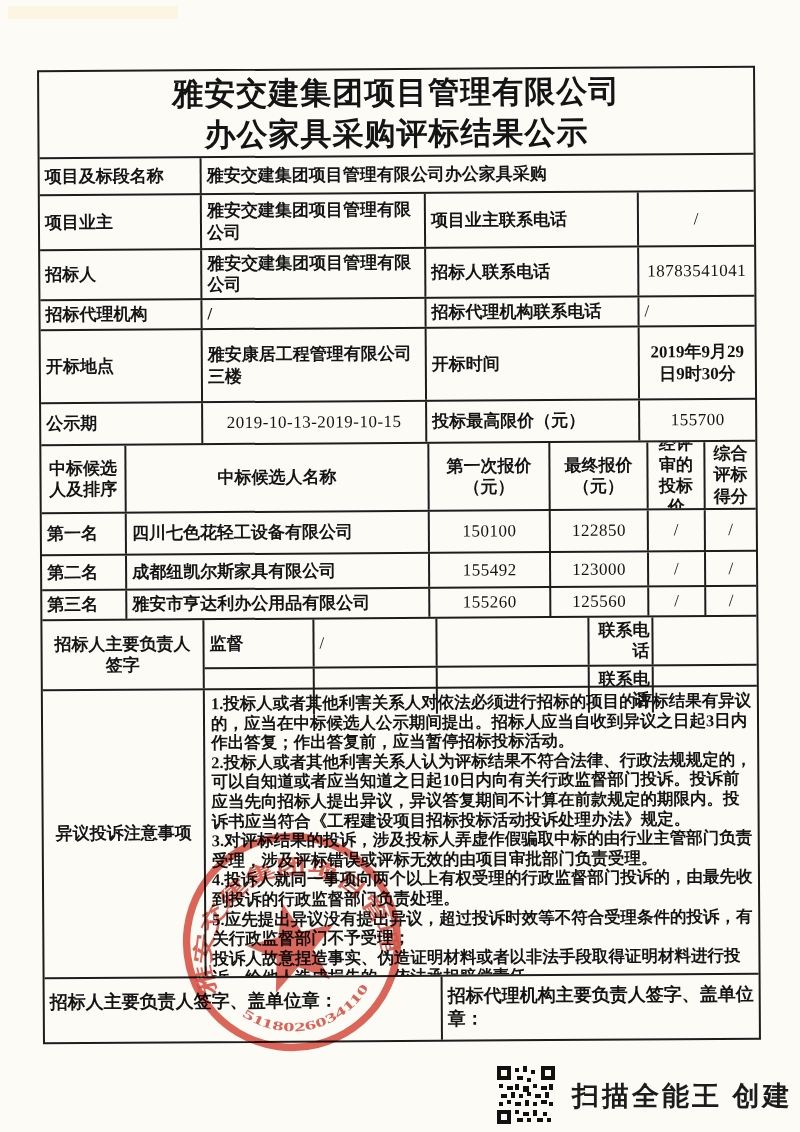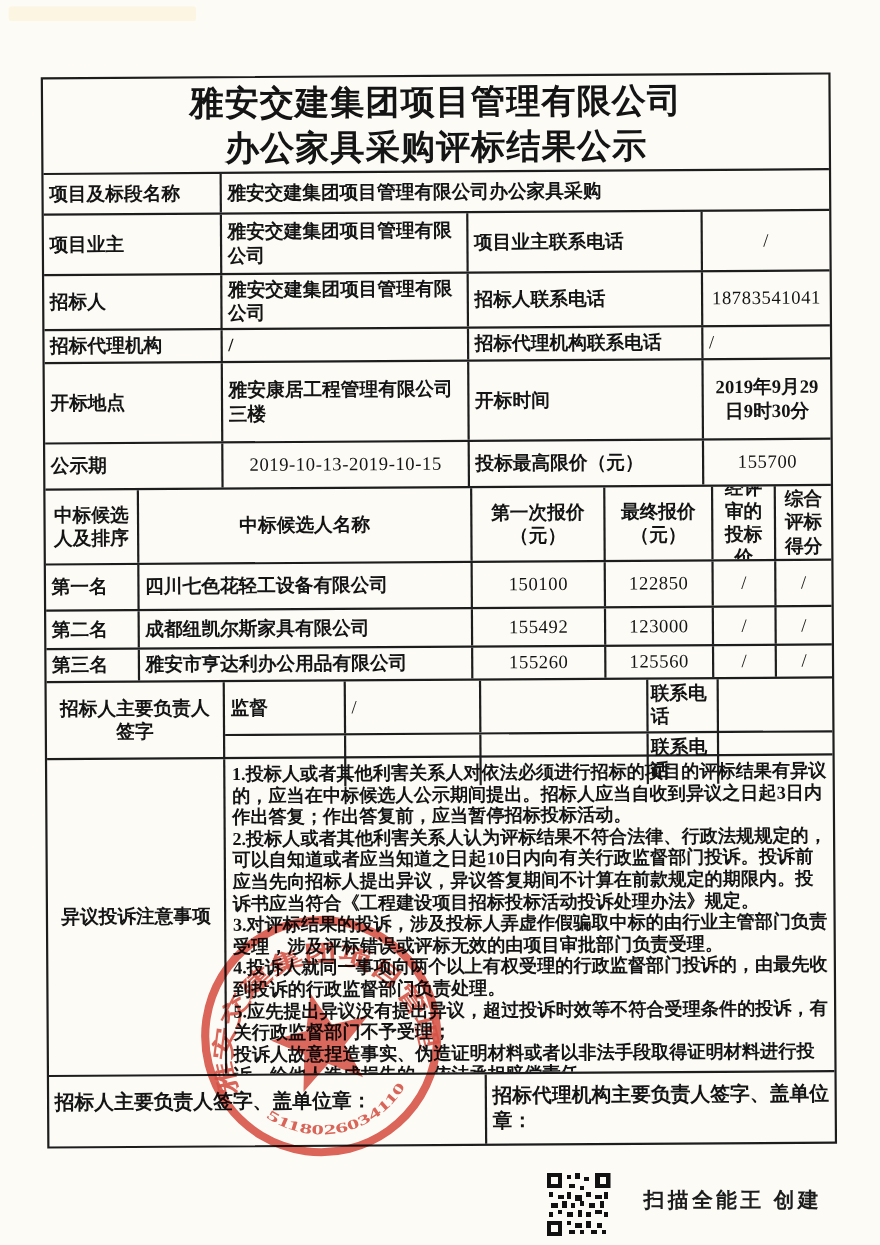--- a/index.html
+++ b/index.html
@@ -52,44 +52,44 @@
   .c-score{flex:1;}
   .title-line{font-size:31px;font-weight:700;line-height:41px;text-align:center;letter-spacing:1px;}
   
   .sup-right{flex:1;display:flex;flex-direction:column;border-left:2px solid #1d1d1d;}
   .sup-row{display:flex;flex:1;box-sizing:border-box;}
   .sup-row + .sup-row{border-top:2px solid #1d1d1d;}
   .sup-row .td:first-child{border-left:none;}
   .s-dept{width:108px;flex:none;}
   .s-slash{width:123px;flex:none;}
   .s-empty{width:152px;flex:none;}
-  .s-phone{width:64px;flex:none;padding:2px 2px;}
+  .s-phone{width:64px;flex:none;padding:2px 2px;text-align:right;}
   .s-last{flex:1;}
   
   .notice-label{justify-content:center;text-align:center;}
   .notice-body{
     flex:1;display:block;padding:4px 2px 0 6px;
     font-size:16.5px;font-weight:600;line-height:19.6px;
   }
   .notice-body p{margin:0;}
   
   .sig-left{width:396px;flex:none;align-items:flex-start;padding-top:12px;font-size:18px;}
   .sig-right{flex:1;align-items:flex-start;padding-top:8px;font-size:18px;}
   
   .seal{
     position:absolute;left:176px;top:826px;width:232px;height:232px;
     transform:rotate(-14deg);
     opacity:.8;mix-blend-mode:multiply;pointer-events:none;
   }
   
   .qr{position:absolute;left:497px;top:1066px;width:58px;height:58px;}
   .scanner-text{
-    position:absolute;left:585px;top:1078px;
+    position:absolute;left:572px;top:1078px;
     font-family:"Liberation Sans","DejaVu Sans",sans-serif;
-    font-size:19px;font-weight:600;letter-spacing:3px;color:#1c1c1c;
+    font-size:27px;font-weight:600;letter-spacing:3px;color:#1c1c1c;
   }
 </style>
 </head>
 <body>
 
 <div class="page">
   <div class="scan-smudge"></div>
 
   <div class="doc-table">
 

